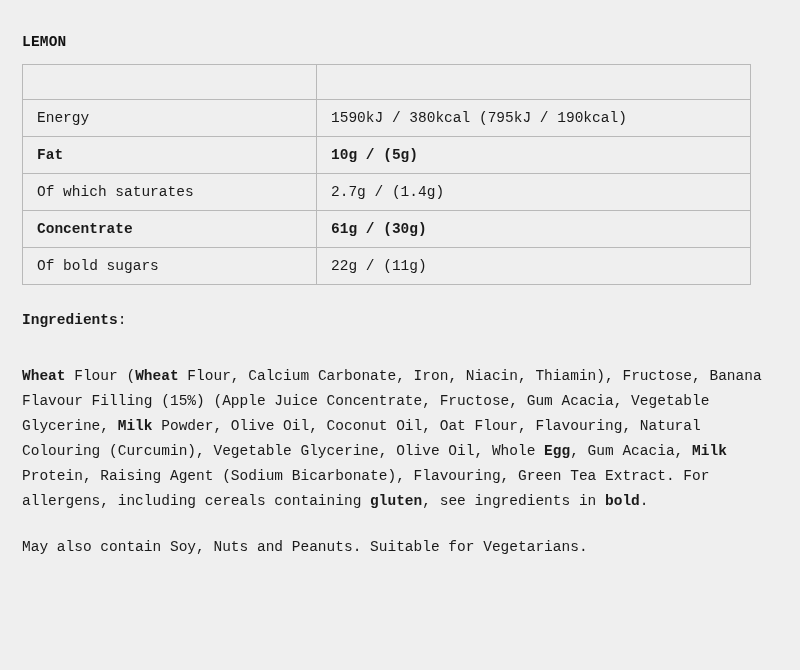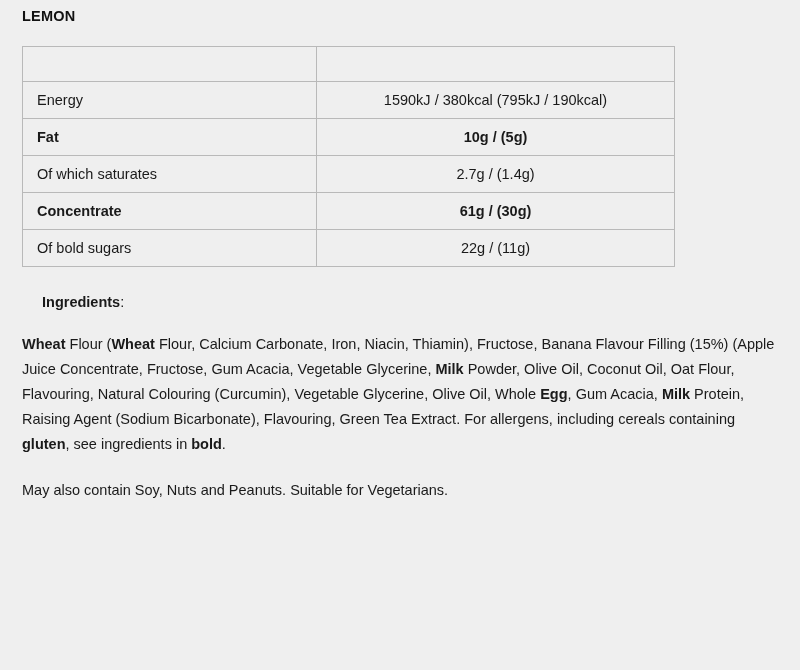--- a/index.html
+++ b/index.html
@@ -12,67 +12,67 @@
     background: #efefef;
     font-family: "Liberation Sans", sans-serif;
     color: #1a1a1a;
     -webkit-font-smoothing: antialiased;
   }
   .page {
     position: relative;
     width: 800px;
     height: 670px;
     box-sizing: border-box;
-    padding: 4px 22px 0 22px;
+    padding: 30px 22px 0 22px;
+    font-family: Liberation Mono, monospace;
   }
   .product-title {
     font-size: 14.5px;
     font-weight: bold;
     letter-spacing: 0.2px;
     color: #111;
     margin: 4px 0 0 0;
   }
   .nutrition-table {
-    margin-top: 22px;
-    width: 653px;
+    margin-top: 14px;
+    width: 729px;
     border-collapse: collapse;
     table-layout: fixed;
     background: #efefef;
   }
   .nutrition-table td {
     border: 1px solid #b9b9b9;
     height: 36px;
     padding: 0 14px;
     font-size: 14.5px;
     color: #1a1a1a;
     vertical-align: middle;
   }
   .nutrition-table tr.header-row td {
     height: 34px;
   }
   .col-label {
     width: 265px;
   }
   .col-value {
-    text-align: center;
+    text-align: left;
   }
   .row-bold td {
     font-weight: bold;
   }
   .ingredients-heading {
     margin-top: 27px;
     font-size: 14.5px;
     color: #1a1a1a;
   }
   .ingredients-heading .lead {
     font-weight: bold;
-    margin-left: 20px;
   }
   .ingredients-body {
-    margin-top: 22px;
+    margin-top: 36px;
     font-size: 14.5px;
     line-height: 25px;
     color: #1a1a1a;
     width: 755px;
   }
   .ingredients-body b {
     font-weight: bold;
   }
   .contains-note {
     margin-top: 25px;

